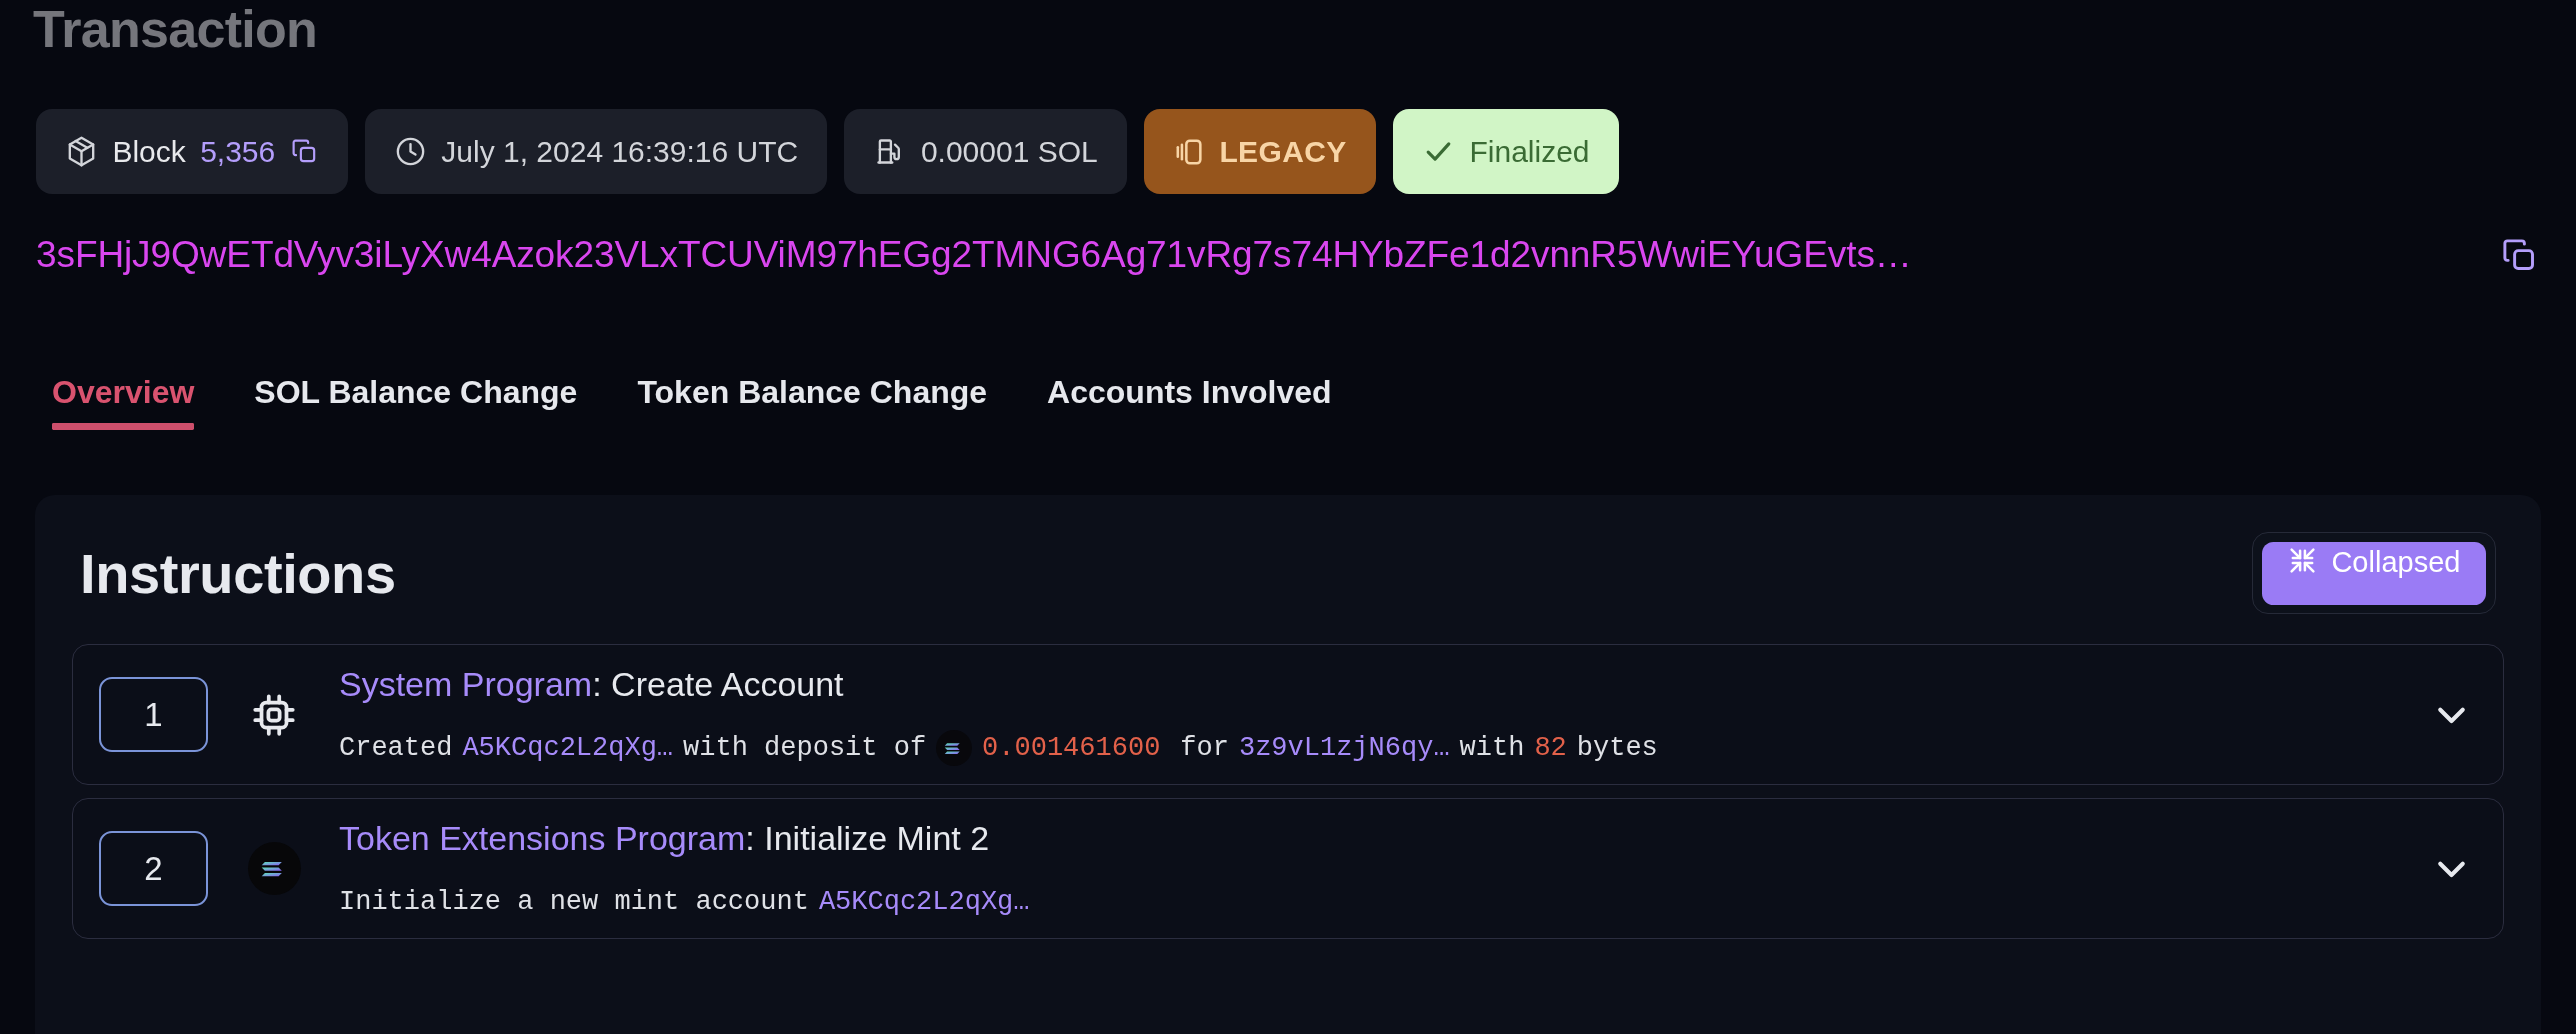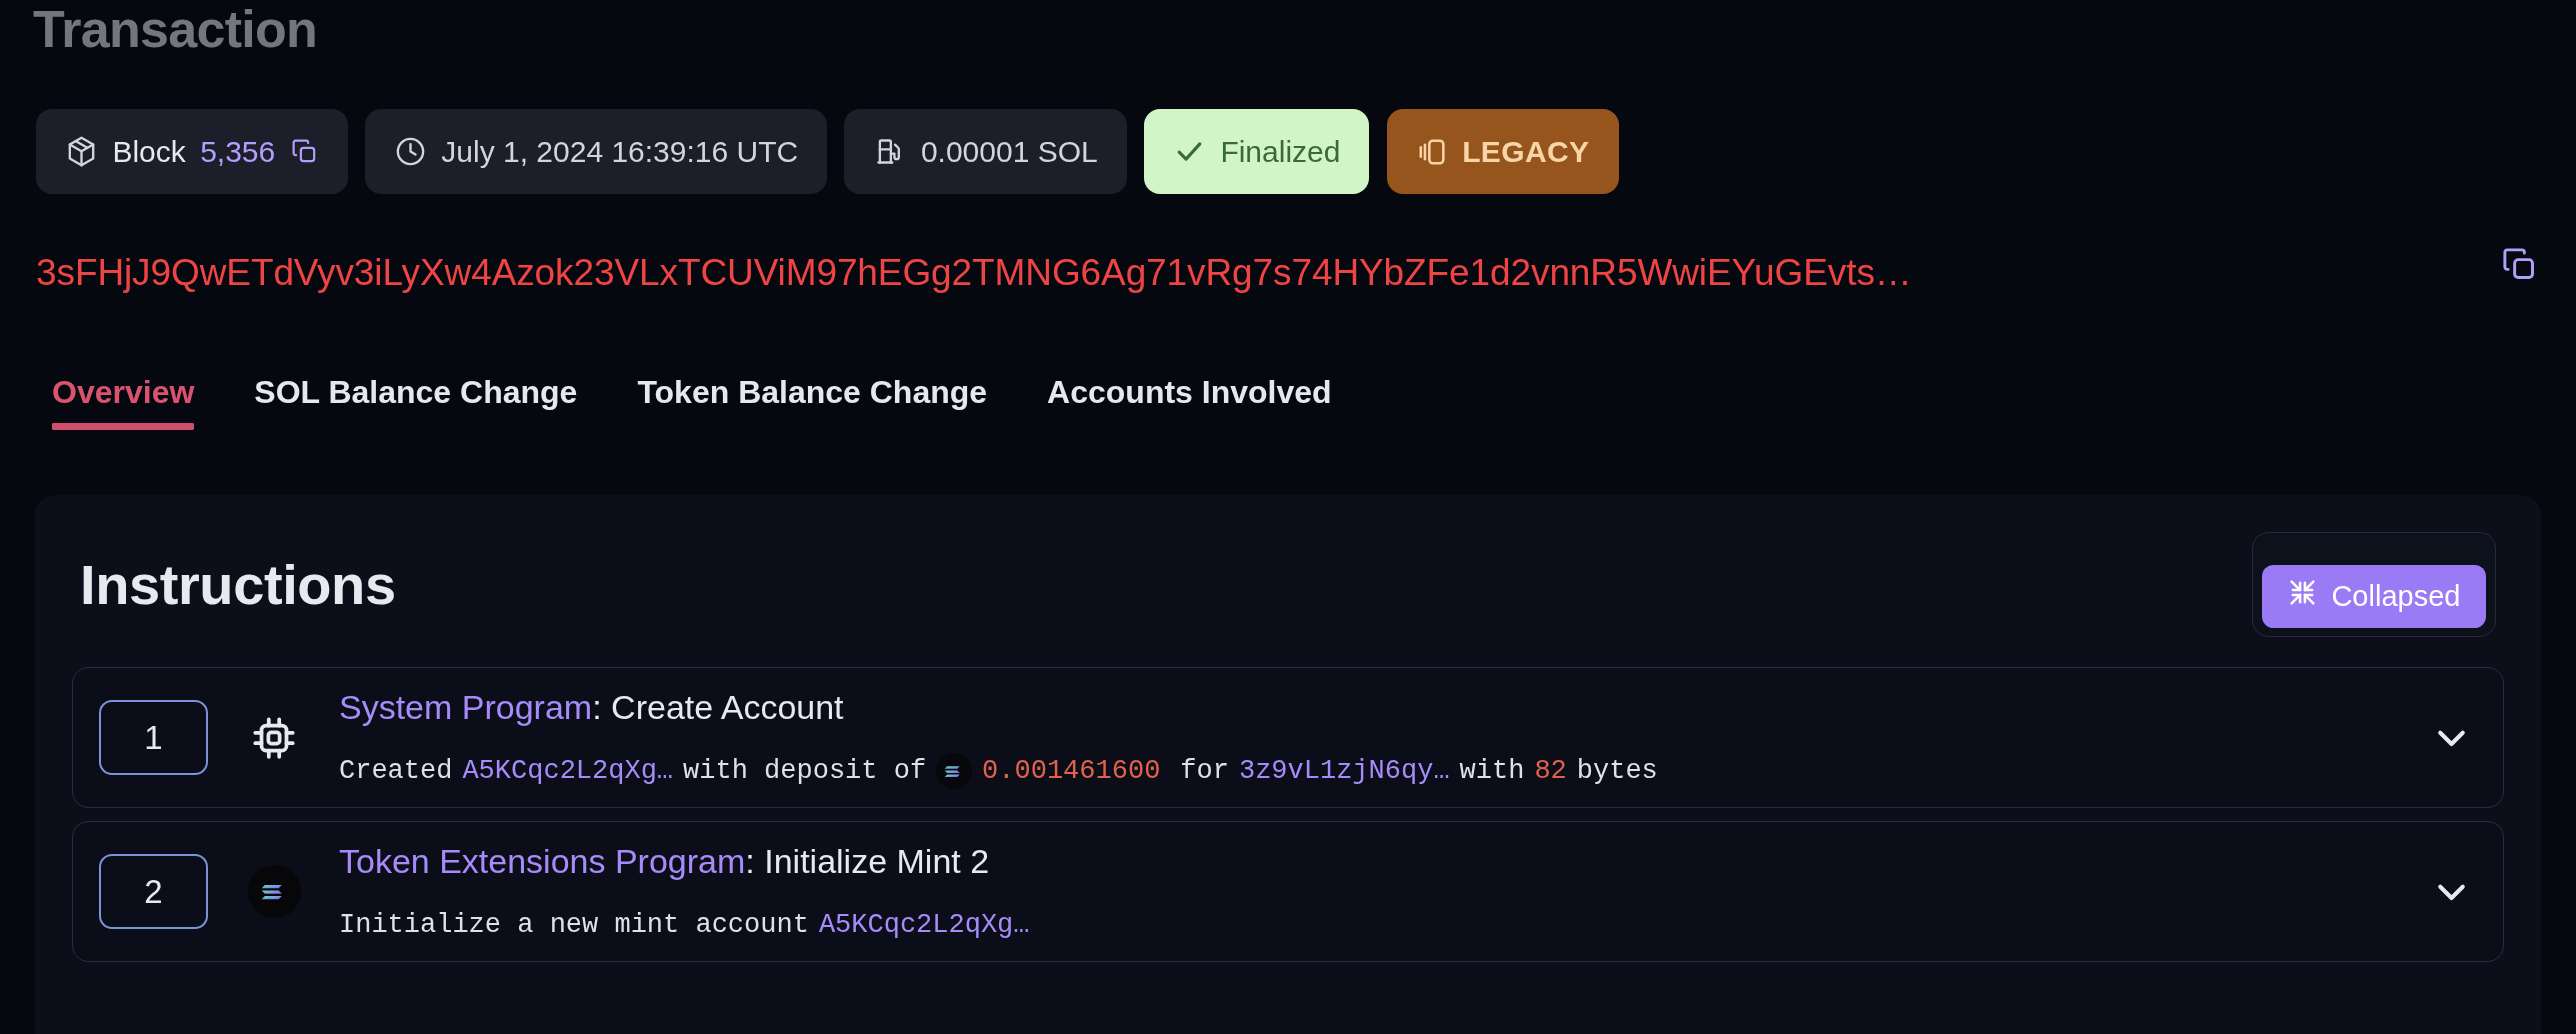--- a/index.html
+++ b/index.html
@@ -41,25 +41,24 @@
   .badge-final {
     background: #d1f5c6; color: #3a6b34; font-weight: 500;
   }
 
   
   .signature-row {
     position: absolute; left: 36px; top: 234px; right: 37px;
     display: flex; align-items: center; justify-content: space-between;
   }
   .signature {
-    font-size: 37px; color: #ef4444; font-weight: 400;
+    font-size: 37px; color: #d946ef; font-weight: 400;
     letter-spacing: -0.1px; white-space: nowrap;
     overflow: hidden; text-overflow: ellipsis;
     max-width: 2431px;
-    margin-top: 18px;
   }
   .sig-copy { flex: none; margin-left: 20px; display: flex; align-items: center; cursor: pointer; }
 
   
   .tabs {
     position: absolute; left: 36px; top: 374px;
     display: flex; align-items: flex-end; gap: 0;
   }
   .tab {
     font-size: 32px; font-weight: 700; color: #e6e8ed;
@@ -83,23 +82,23 @@
     padding: 37px 45px 0 45px;
   }
   .instr-title { font-size: 56px; font-weight: 700; color: #e7e9ee; letter-spacing: -0.4px; }
 
   .toggle-wrap {
     display: flex; align-items: center; gap: 5.8px;
     border: 1.4px solid #262a38; border-radius: 16px;
     padding: 8.6px; background: #0d111b;
   }
   .toggle-btn {
-    display: flex; align-items: center; gap: 14.4px;
-    height: 63px; padding: 12px 26px; border-radius: 11.5px;
-    font-size: 29px; color: #b49efb; cursor: pointer; white-space: nowrap; margin-top: 23px;
+    display: flex; gap: 14.4px;
+    height: 63px; padding: 4px 26px; border-radius: 11.5px;
+    font-size: 29px; color: #b49efb; cursor: pointer; white-space: nowrap;
   }
   .toggle-btn.active { background: #9a7bf5; color: #ffffff; }
 
   
   .instr-list { padding: 30px 37px 0 37px; display: flex; flex-direction: column; gap: 13px; }
   .instr-row {
     display: flex; align-items: center;
     border: 1.4px solid #2b2d3f; border-radius: 16px;
     min-height: 141px; padding: 16px 29px 16px 26px;
     background: #0b0e18; cursor: pointer;
@@ -178,38 +177,38 @@
         <svg width="33" height="33" viewBox="0 0 24 24" fill="none" stroke="#d3d5da" stroke-width="1.7" stroke-linecap="round" stroke-linejoin="round">
           <path d="M4 20h10"></path>
             <path d="M5 20V4.8A.8.8 0 015.8 4h6.4a.8.8 0 01.8.8V20"></path>
           <path d="M5 10.5h8"></path>
           <path d="M16 7l2.3 2.3a1.6 1.6 0 01.47 1.13V16a1.6 1.6 0 11-3.2 0v-2.4h-2.5"></path>
         </svg>
       </span>
       <span>0.00001 SOL</span>
     </div>
 
-    <div class="badge badge-final">
-      <span class="ico">
-        <svg width="33" height="33" viewBox="0 0 24 24" fill="none" stroke="#3a6b34" stroke-width="2.3" stroke-linecap="round" stroke-linejoin="round">
-          <path d="M4.5 12.5l5 5L19.5 6.5"></path>
-        </svg>
-      </span>
-      <span>Finalized</span>
-    </div>
-
     <div class="badge badge-legacy">
       <span class="ico">
         <svg width="32" height="32" viewBox="0 0 24 24" fill="none" stroke="#f8d5a6" stroke-width="1.9" stroke-linecap="round" stroke-linejoin="round">
           <rect x="10" y="3.5" width="10.5" height="17" rx="2.6"></rect>
           <path d="M6.7 6.5v11"></path>
             <path d="M3.6 8.5v7"></path>
         </svg>
       </span>
       <span>LEGACY</span>
+    </div>
+
+    <div class="badge badge-final">
+      <span class="ico">
+        <svg width="33" height="33" viewBox="0 0 24 24" fill="none" stroke="#3a6b34" stroke-width="2.3" stroke-linecap="round" stroke-linejoin="round">
+          <path d="M4.5 12.5l5 5L19.5 6.5"></path>
+        </svg>
+      </span>
+      <span>Finalized</span>
     </div>
   </div>
 
   <div class="signature-row">
     <div class="signature">3sFHjJ9QwETdVyv3iLyXw4Azok23VLxTCUViM97hEGg2TMNG6Ag71vRg7s74HYbZFe1d2vnnR5WwiEYuGEvts…</div>
     <span class="sig-copy">
       <svg width="39" height="39" viewBox="0 0 24 24" fill="none" stroke="#b49efb" stroke-width="1.8" stroke-linecap="round" stroke-linejoin="round">
         <rect x="9" y="9" width="11" height="11" rx="2.2"></rect>
         <path d="M5 15H4.5A1.5 1.5 0 013 13.5V4.5A1.5 1.5 0 014.5 3h9A1.5 1.5 0 0115 4.5V5"></path>
       </svg>

